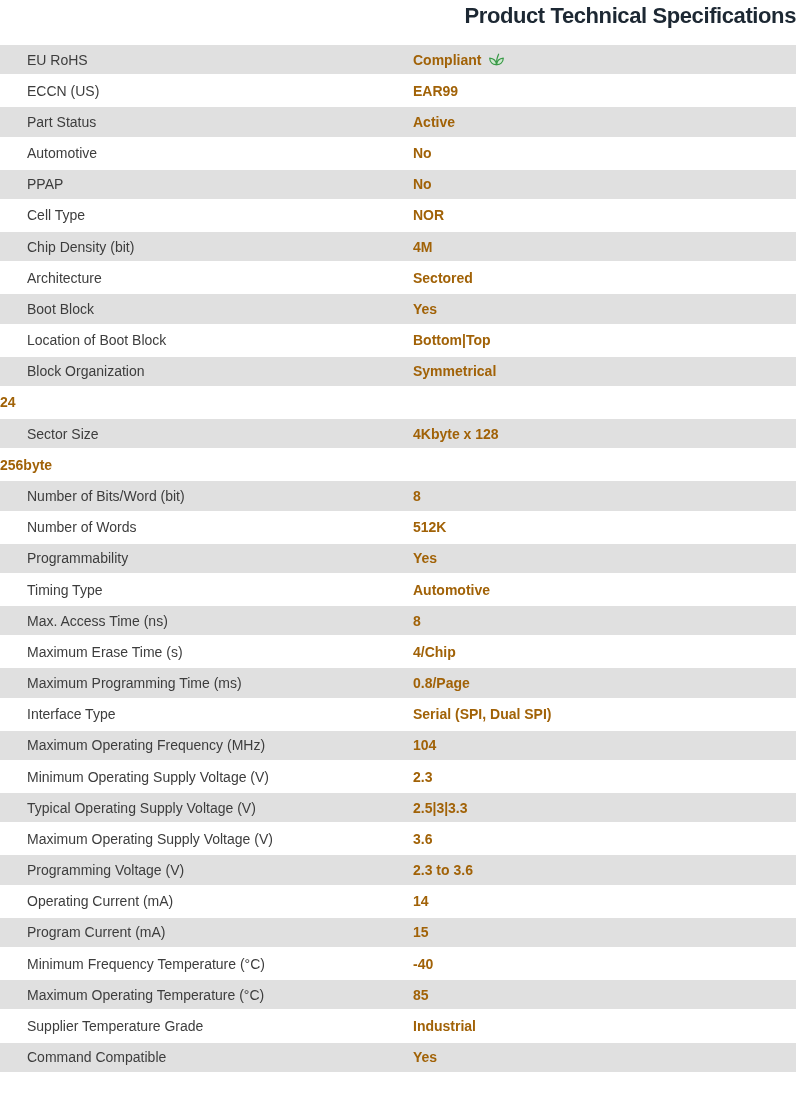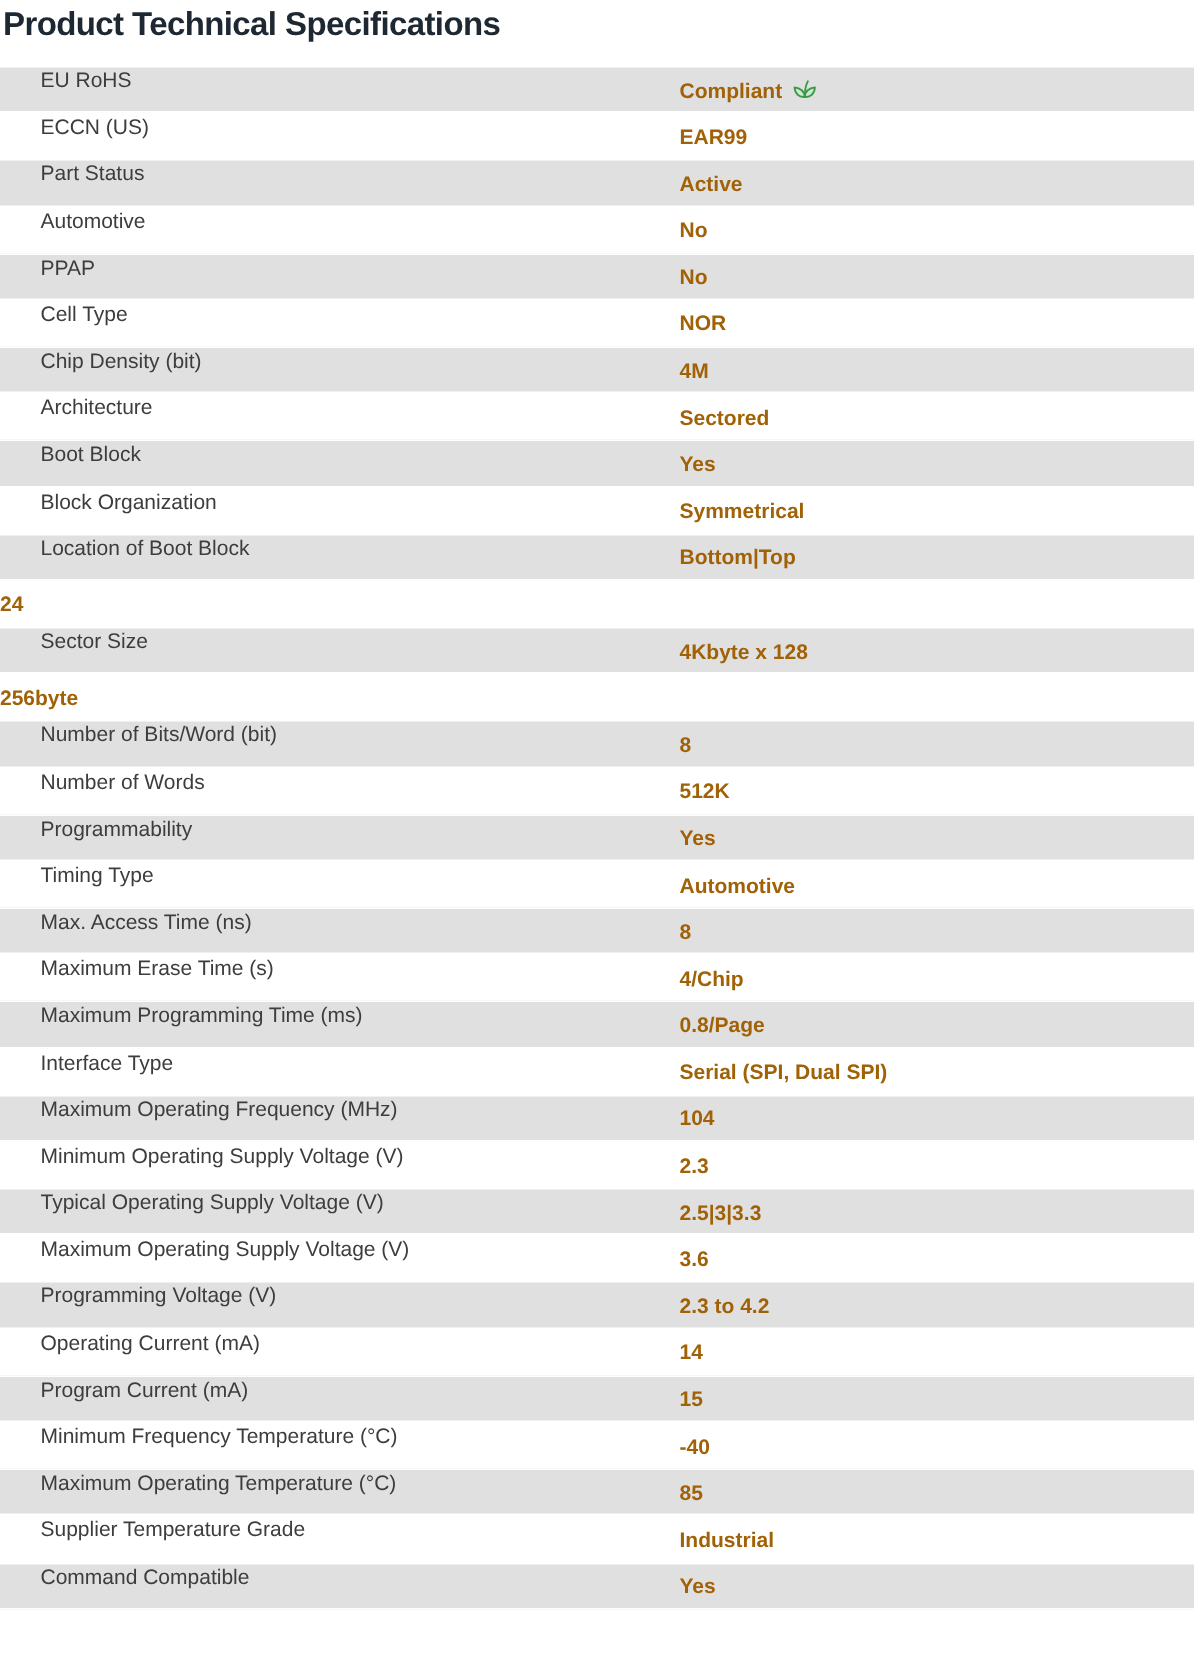--- a/index.html
+++ b/index.html
@@ -14,32 +14,33 @@
     overflow: hidden;
   }
   h1.page-title {
     margin: 0;
     padding: 2px 0 0 2px;
     font-size: 22px;
     line-height: 28px;
     font-weight: 700;
     letter-spacing: -0.4px;
     color: #1d2833;
+    text-align: right;
   }
   .spec-table {
     margin-top: 14px;
   }
   .row {
     display: flex;
+    align-items: center;
     height: 31.18px;
     box-sizing: border-box;
     border-top: 1px solid #ffffff;
     border-bottom: 1px solid #ffffff;
     background: #ffffff;
-    gap: 40px;
   }
   .row:nth-child(odd) {
     background: #e0e0e0;
   }
   .row .label {
     flex: 0 0 413px;
     box-sizing: border-box;
     padding-left: 27px;
     font-size: 14px;
     color: #3d3d3d;
@@ -115,30 +116,30 @@
     <span class="label">Architecture</span>
     <span class="value">Sectored</span>
   </div>
 
   <div class="row">
     <span class="label">Boot Block</span>
     <span class="value">Yes</span>
   </div>
 
   <div class="row">
+    <span class="label">Location of Boot Block</span>
+    <span class="value">Bottom|Top</span>
+  </div>
+
+  <div class="row">
     <span class="label">Block Organization</span>
     <span class="value">Symmetrical</span>
   </div>
 
   <div class="row">
-    <span class="label">Location of Boot Block</span>
-    <span class="value">Bottom|Top</span>
-  </div>
-
-  <div class="row">
     <span class="value">24</span>
   </div>
 
   <div class="row">
     <span class="label">Sector Size</span>
     <span class="value">4Kbyte x 128</span>
   </div>
 
   <div class="row">
     <span class="value">256byte</span>
@@ -199,21 +200,21 @@
     <span class="value">2.5|3|3.3</span>
   </div>
 
   <div class="row">
     <span class="label">Maximum Operating Supply Voltage (V)</span>
     <span class="value">3.6</span>
   </div>
 
   <div class="row">
     <span class="label">Programming Voltage (V)</span>
-    <span class="value">2.3 to 4.2</span>
+    <span class="value">2.3 to 3.6</span>
   </div>
 
   <div class="row">
     <span class="label">Operating Current (mA)</span>
     <span class="value">14</span>
   </div>
 
   <div class="row">
     <span class="label">Program Current (mA)</span>
     <span class="value">15</span>

